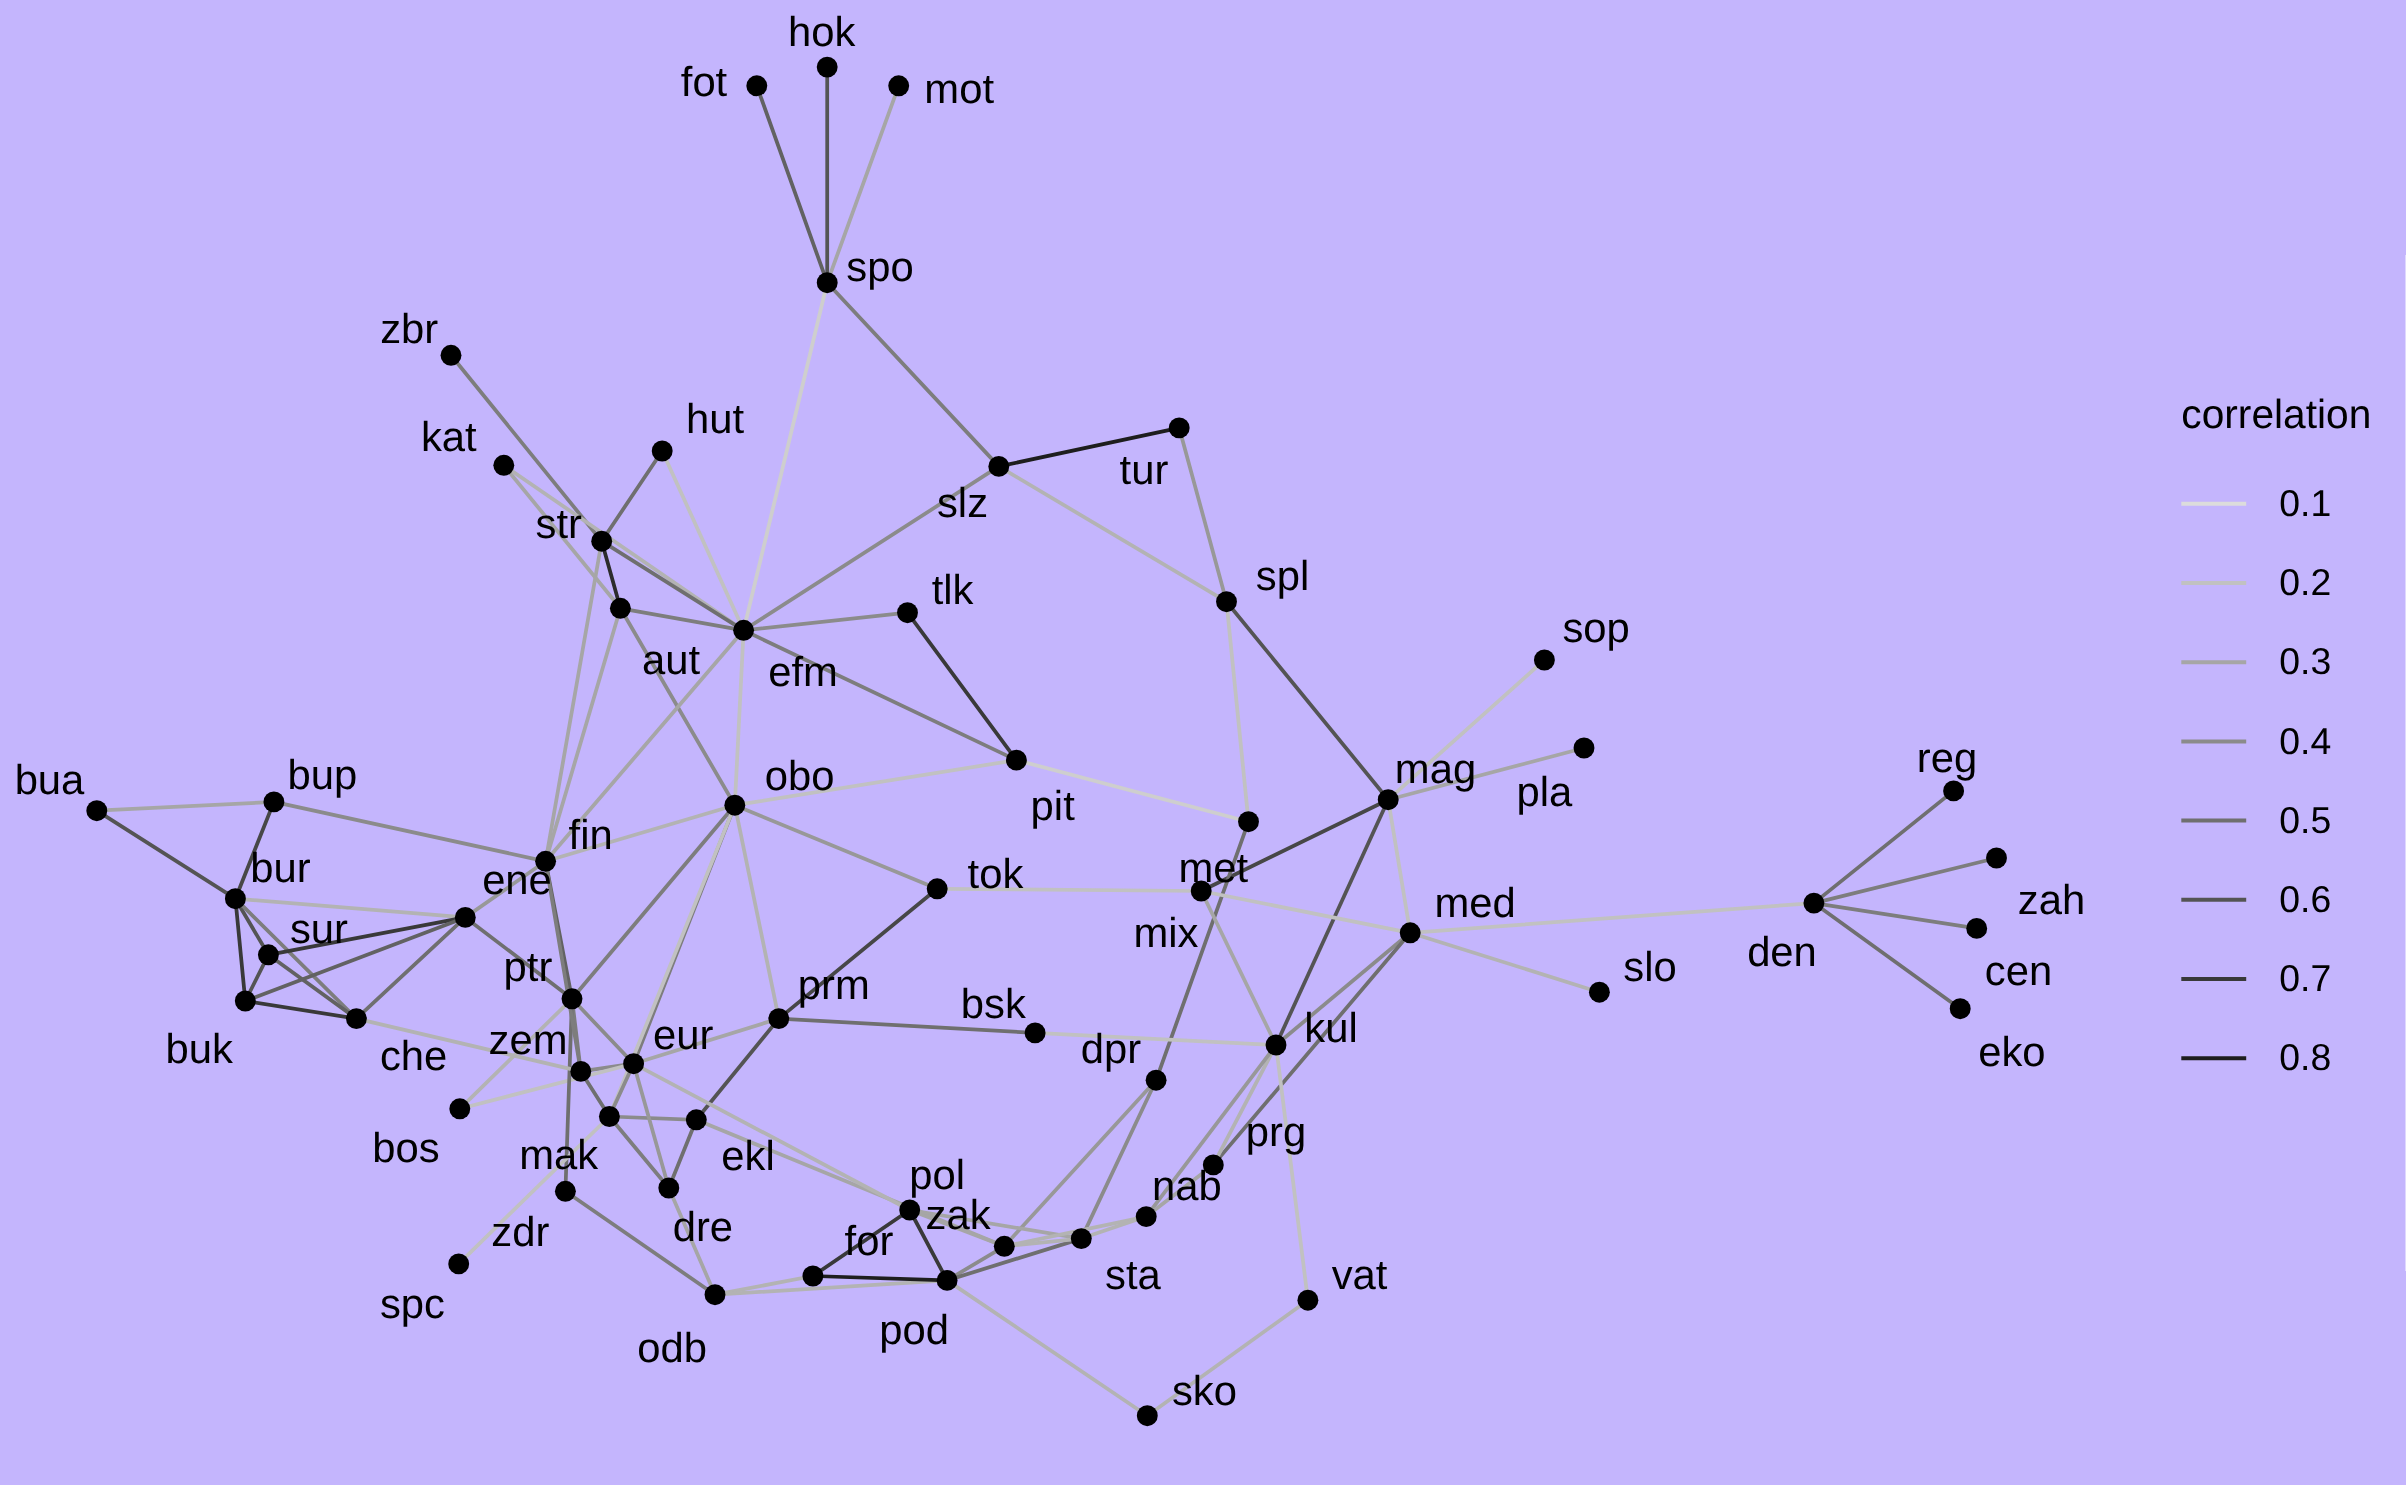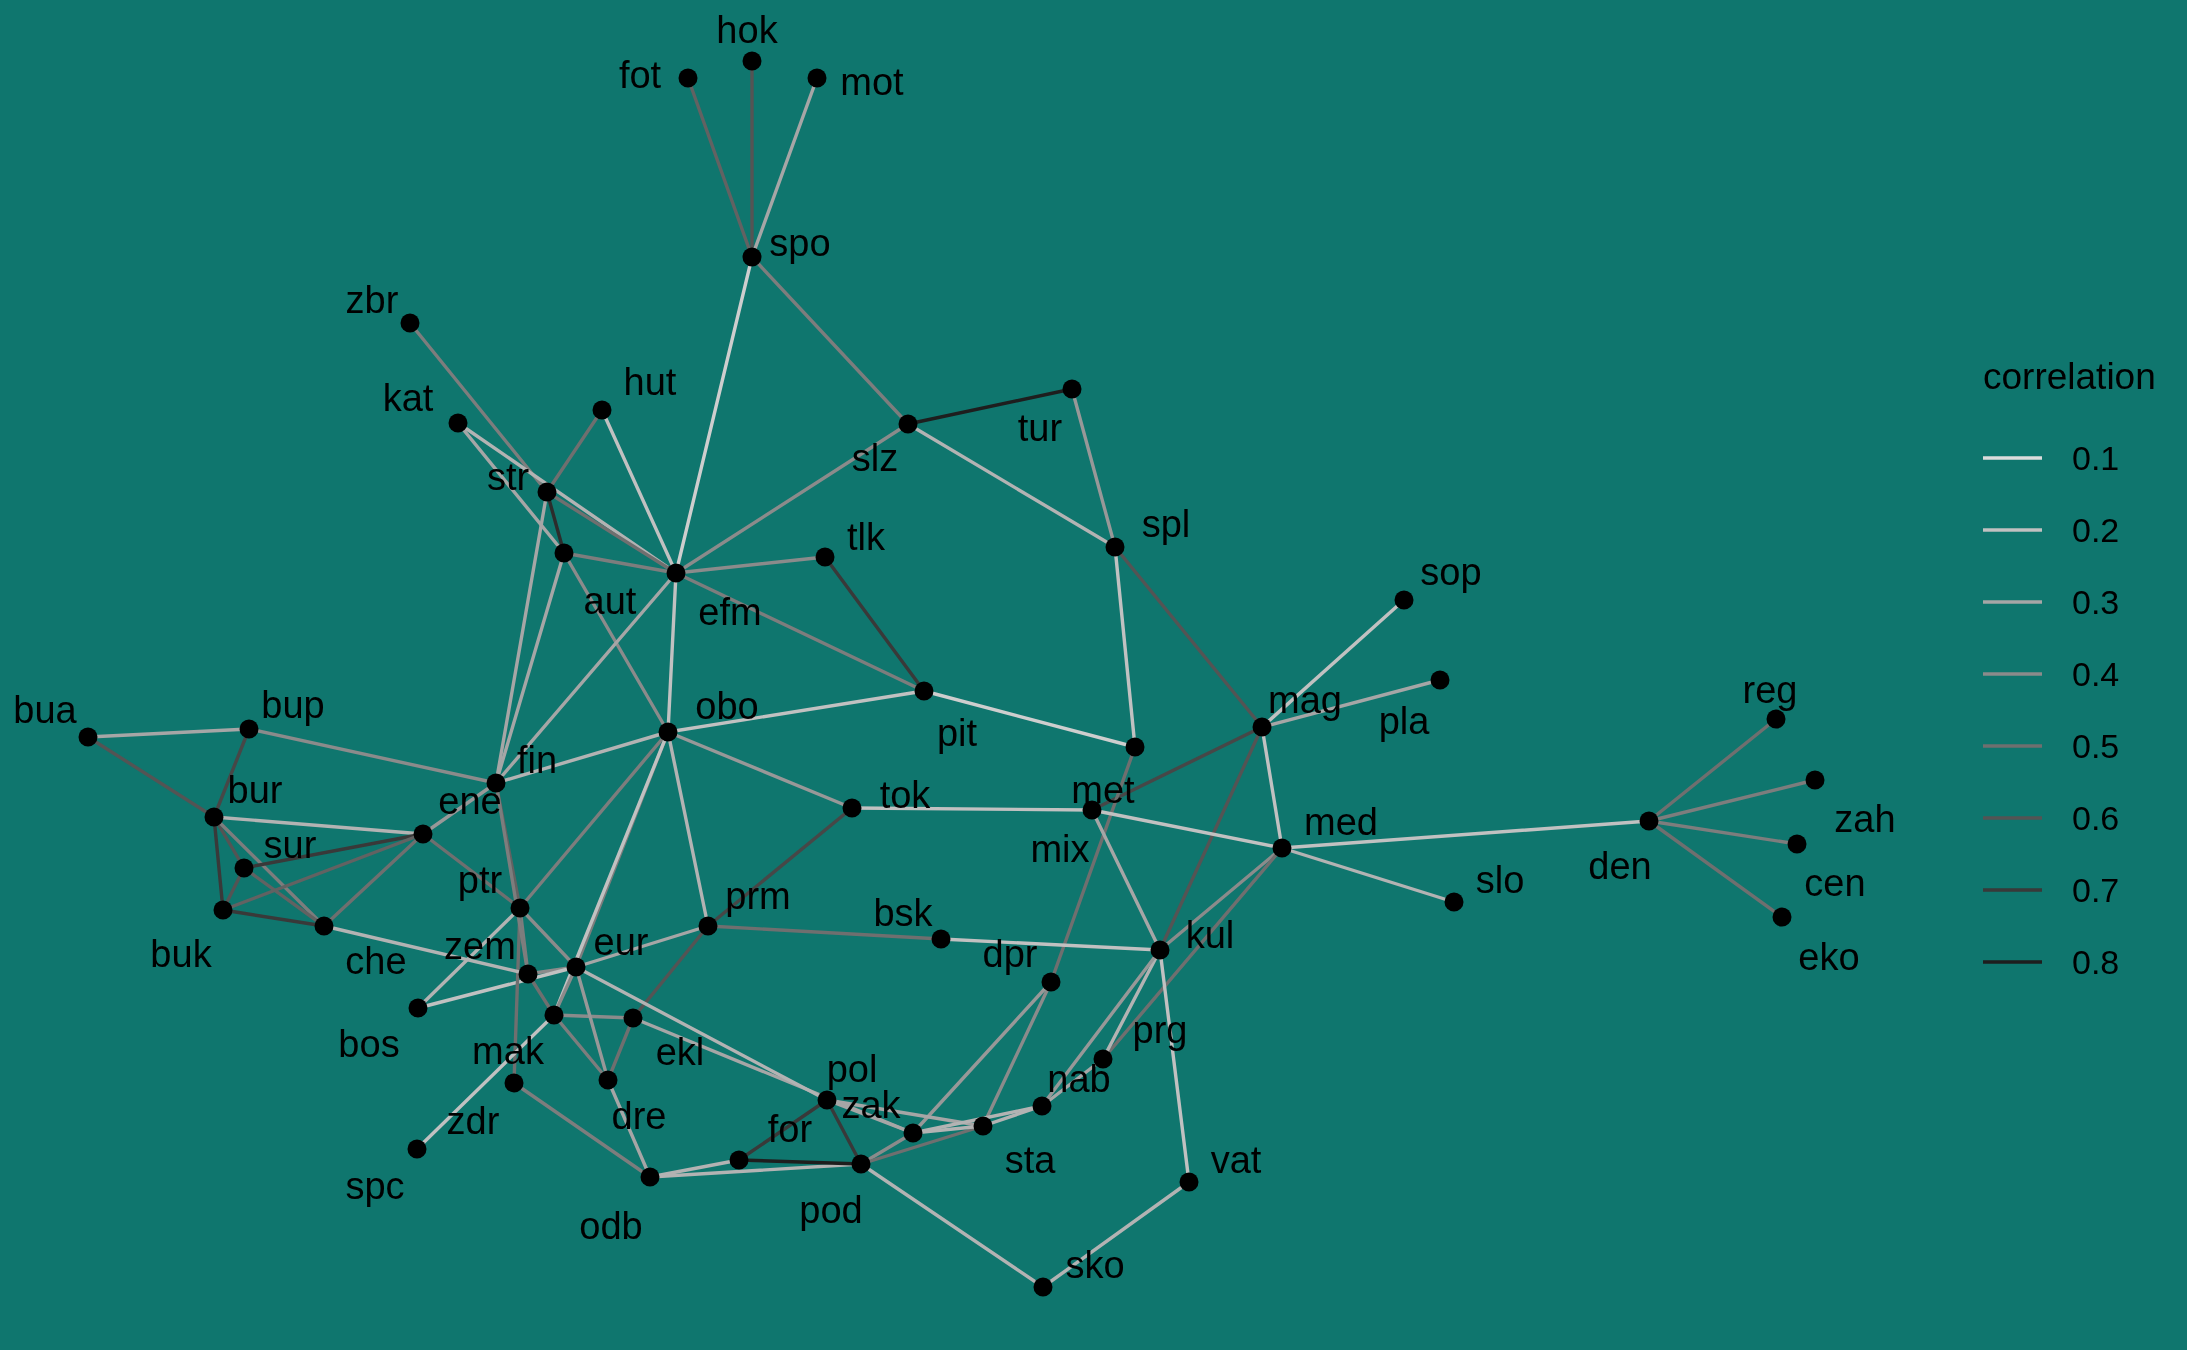--- a/index.html
+++ b/index.html
@@ -5,21 +5,21 @@
   html, body {
     margin: 0;
     padding: 0;
     background: #ffffff;
     font-family: "Liberation Sans", sans-serif;
   }
   .figure-wrap {
     position: relative;
     width: 2187px;
     height: 1350px;
-    background: #0f766e;
+    background: #c4b5fd;
     overflow: hidden;
   }
   svg text {
     font-family: "Liberation Sans", sans-serif;
     fill: #000000;
   }
   .node-label { font-size: 38px; }
   .legend-title { font-size: 37px; }
   .legend-label { font-size: 34px; }
 </style>

